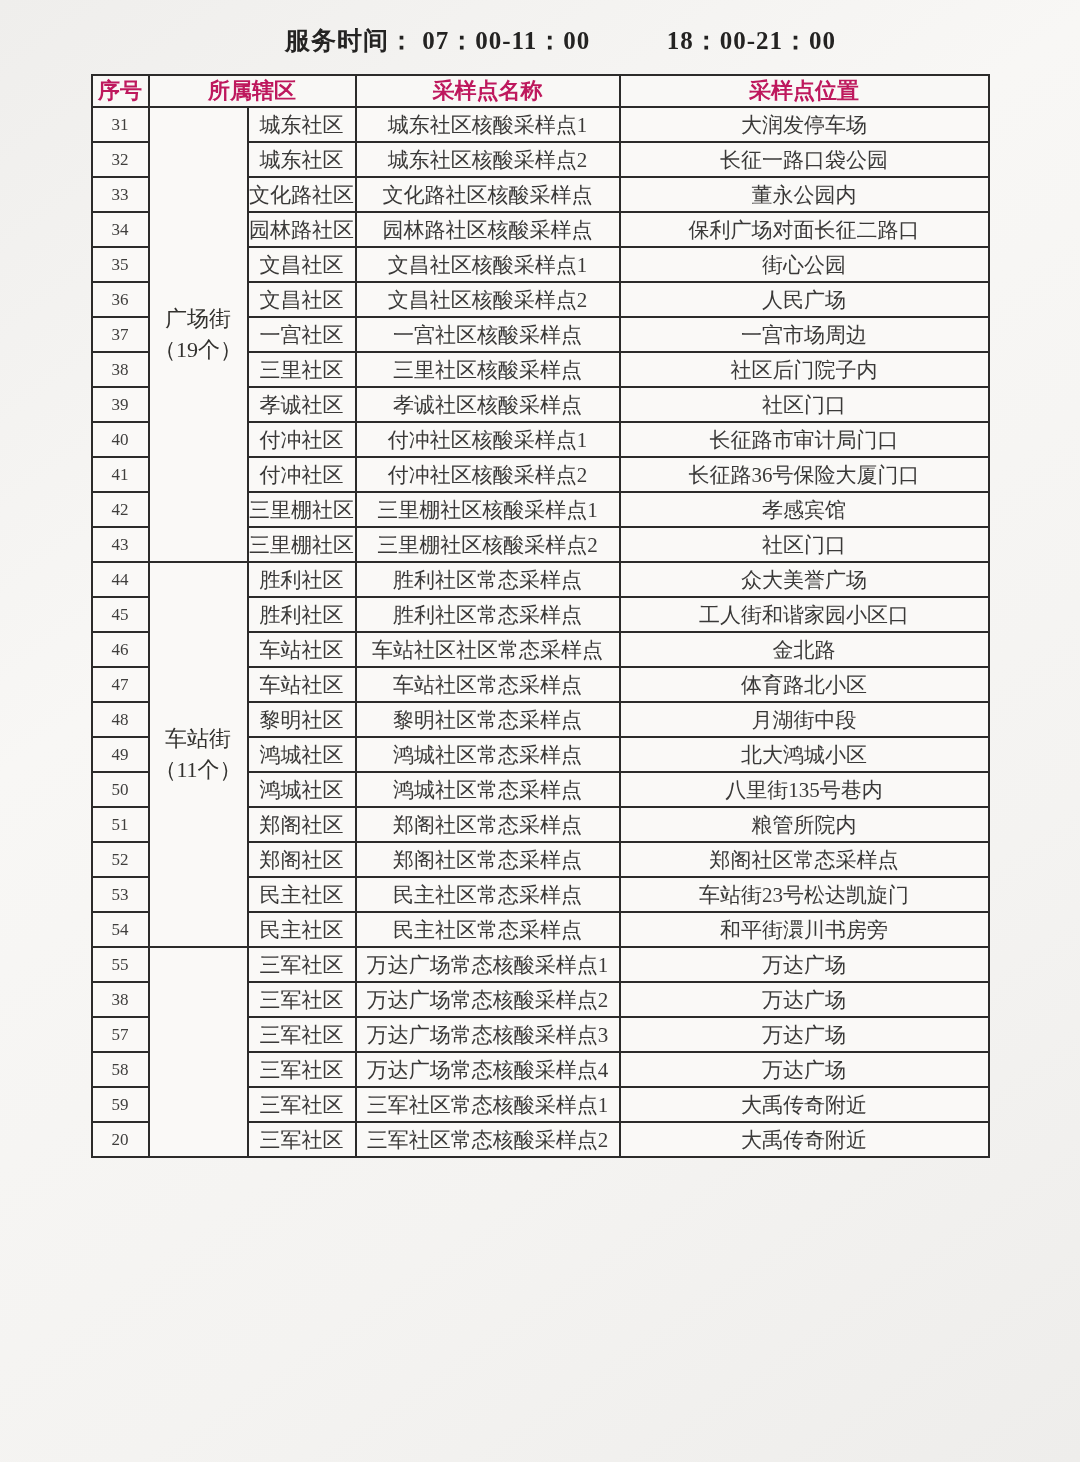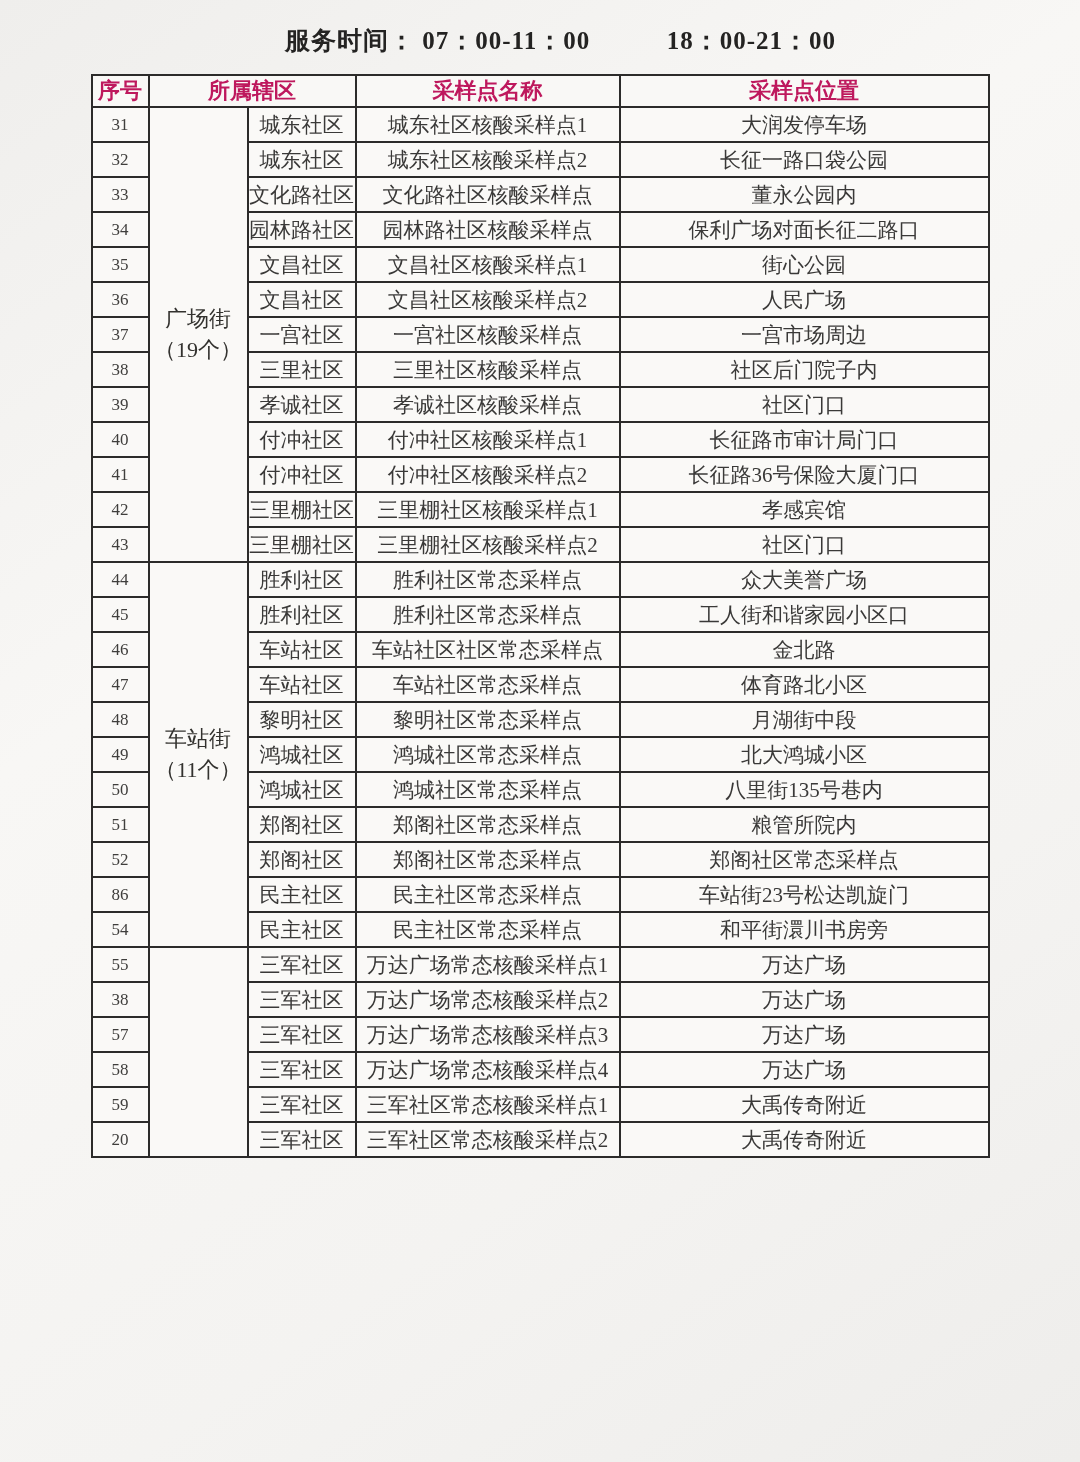--- a/index.html
+++ b/index.html
@@ -232,21 +232,21 @@
           <td>郑阁社区常态采样点</td>
           <td>粮管所院内</td>
         </tr>
         <tr>
           <td class="row-number">52</td>
           <td>郑阁社区</td>
           <td>郑阁社区常态采样点</td>
           <td>郑阁社区常态采样点</td>
         </tr>
         <tr>
-          <td class="row-number">86</td>
+          <td class="row-number">53</td>
           <td>民主社区</td>
           <td>民主社区常态采样点</td>
           <td>车站街23号松达凯旋门</td>
         </tr>
         <tr>
           <td class="row-number">54</td>
           <td>民主社区</td>
           <td>民主社区常态采样点</td>
           <td>和平街澴川书房旁</td>
         </tr>

